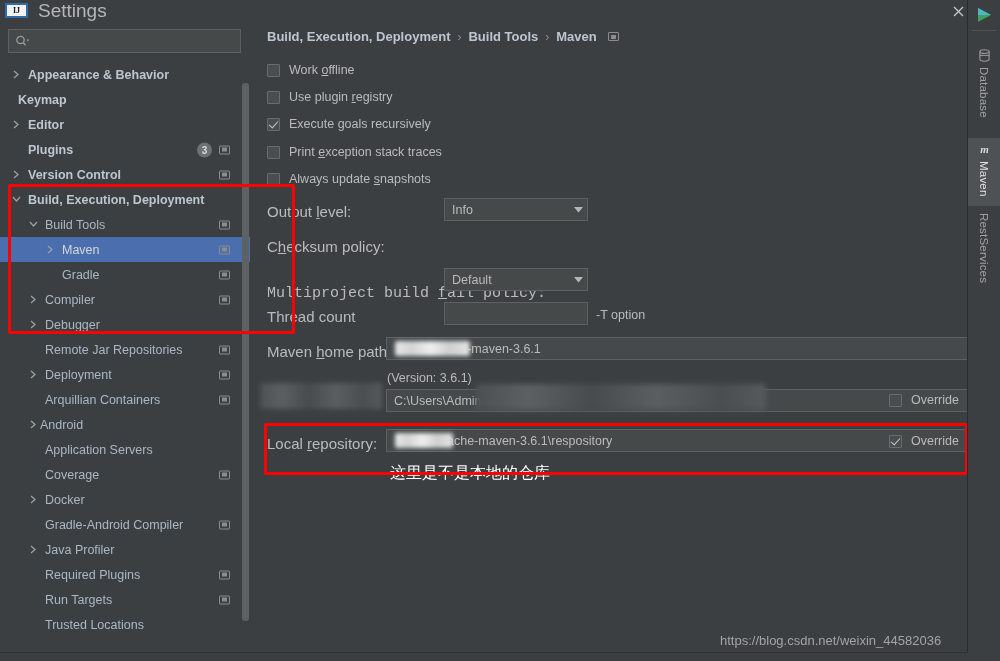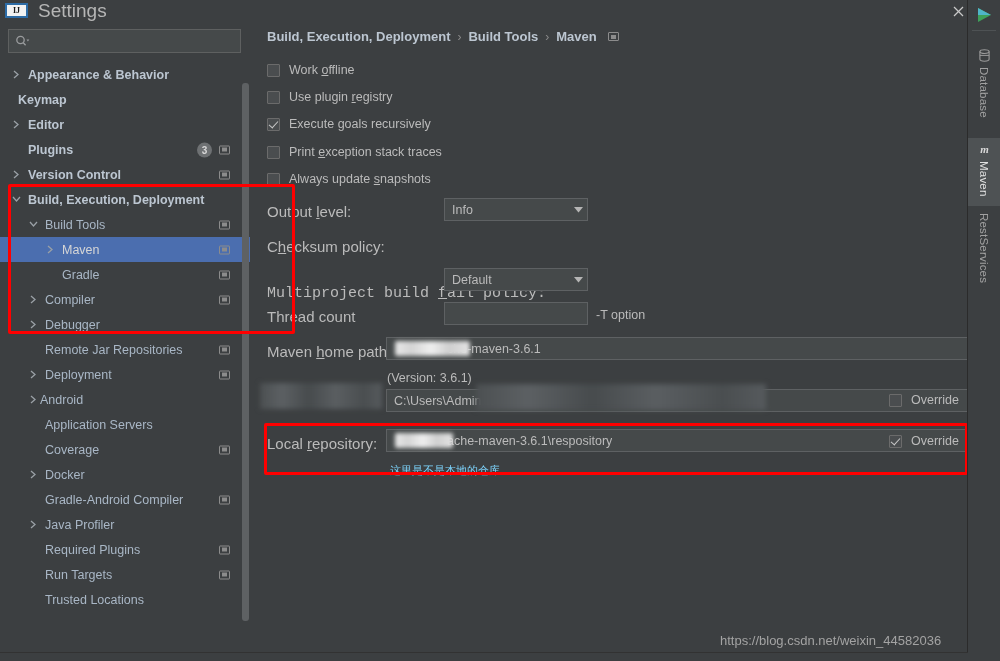--- a/index.html
+++ b/index.html
@@ -267,22 +267,22 @@
   
   .redbox {
     position: absolute;
     border: 3px solid #ff0000;
     box-sizing: border-box;
     pointer-events: none;
     border-radius: 2px;
   }
   .redtext {
     position: absolute;
-    color: #7dd3fc;
-    font-size: 11px;
+    color: #ffffff;
+    font-size: 16px;
     white-space: nowrap;
     font-family: "DejaVu Sans", sans-serif;
   }
 
   
   .toolstrip {
     position: absolute; top: 0; right: 0;
     width: 32px; height: 661px;
     background: #3c3f41;
     border-left: 1px solid #2b2b2b;
@@ -454,20 +454,25 @@
           <span class="tree-label" style="margin-left: 5px;">Remote Jar Repositories</span>
           <span class="proj-icon"></span>
         </div>
         <div class="tree-row" style="padding-left: 27px;">
           <span class="arrow">
             <svg width="7" height="9" viewBox="0 0 7 9">
               <polyline points="1,1 5,4.5 1,8" fill="none" stroke="#9aa0a6" stroke-width="1.3"></polyline>
             </svg>
           </span>
           <span class="tree-label" style="margin-left: 5px;">Deployment</span>
+          <span class="proj-icon"></span>
+        </div>
+        <div class="tree-row" style="padding-left: 27px;">
+          <span class="arrow"></span>
+          <span class="tree-label" style="margin-left: 5px;">Arquillian Containers</span>
           <span class="proj-icon"></span>
         </div>
         <div class="tree-row" style="padding-left: 27px;">
           <span class="arrow">
             <svg width="7" height="9" viewBox="0 0 7 9">
               <polyline points="1,1 5,4.5 1,8" fill="none" stroke="#9aa0a6" stroke-width="1.3"></polyline>
             </svg>
           </span>
           <span class="tree-label" style="">Android</span>
         </div>

